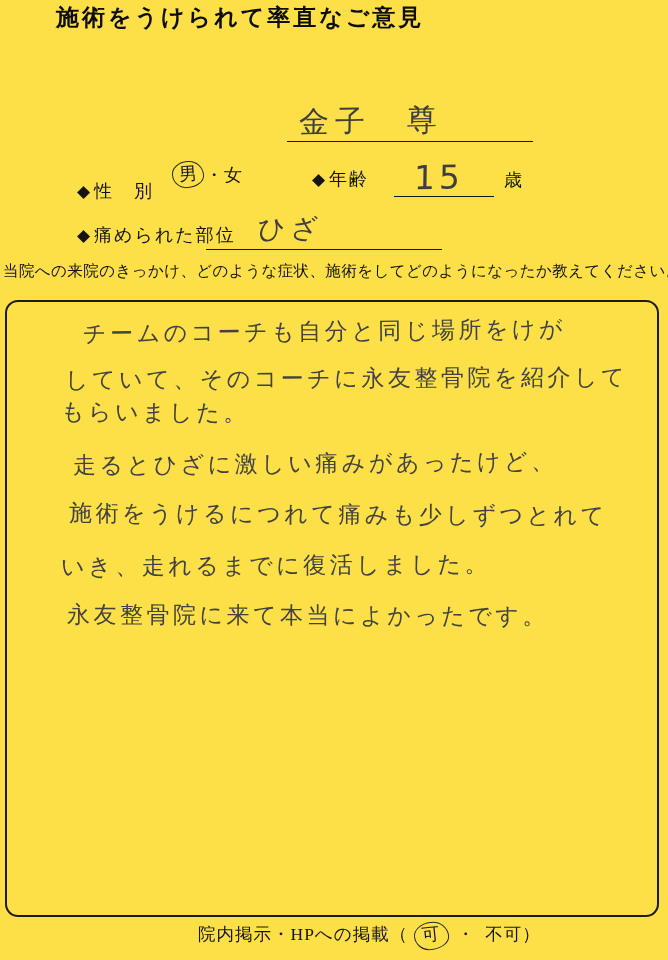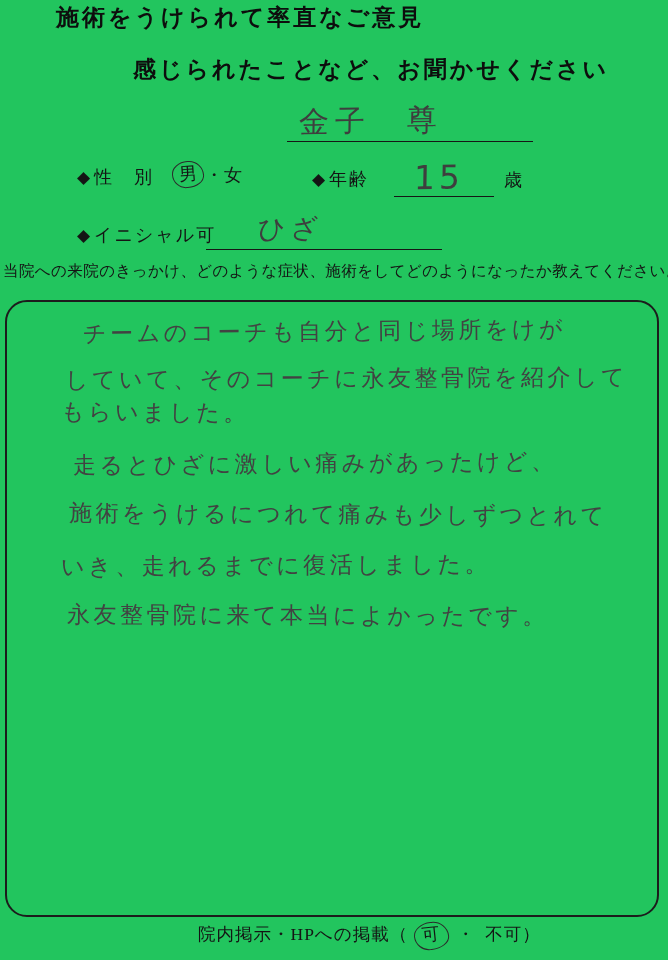--- a/index.html
+++ b/index.html
@@ -6,41 +6,41 @@
   body{
     width:668px;height:960px;
     background:#ffffff;
     font-family:"Liberation Serif","DejaVu Serif",serif;
     color:#111;
     overflow:hidden;
   }
   .page{
     position:relative;
     width:668px;height:960px;
-    background:#22c55e;
+    background:#fde047;
   }
   
   .title1{
     position:absolute;left:56px;top:2px;
     font-size:23px;font-weight:bold;letter-spacing:3px;
     margin:0;color:#0d0d0d;white-space:nowrap;
   }
   .title2{
     position:absolute;left:133px;top:54px;
     font-size:23px;font-weight:bold;letter-spacing:3px;
     margin:0;color:#0d0d0d;white-space:nowrap;
   }
   
   .field-label{
     position:absolute;
     font-size:18px;letter-spacing:2px;
     color:#141414;white-space:nowrap;
   }
   .lbl-name{left:77px;top:110px;}
-  .lbl-gender{left:77px;top:165px;}
+  .lbl-gender{left:77px;top:179px;}
   .lbl-age{left:312px;top:167px;}
   .lbl-part{left:77px;top:223px;}
   .bullet{font-size:17px;margin-right:2px;}
   .underline{
     position:absolute;
     border-bottom:1.6px solid #161616;
   }
   .ul-name{left:287px;top:101px;width:246px;height:40px;}
   .ul-age{left:394px;top:158px;width:100px;height:38px;}
   .ul-part{left:206px;top:211px;width:236px;height:38px;}
@@ -78,21 +78,21 @@
   .instruction{
     position:absolute;left:3px;top:261px;
     font-size:15.5px;letter-spacing:0.4px;
     color:#141414;white-space:nowrap;
   }
   
   .comment-box{
     position:absolute;left:5px;top:300px;
     width:650px;height:613px;
     border:2px solid #1c1c1c;
-    border-radius:22px;
+    border-radius:13px;
     background:transparent;
   }
   .hw-line{
     position:absolute;
     font-family:"DejaVu Sans","Liberation Sans",sans-serif;
     font-size:23px;letter-spacing:3.5px;
     color:#424242;white-space:nowrap;
   }
   .hw-line:nth-of-type(1){left:76px;top:14px;transform:rotate(-0.6deg);}
   .hw-line:nth-of-type(2){left:58px;top:61px;transform:rotate(-0.3deg);}
@@ -115,36 +115,35 @@
   }
   .footer-sep{margin:0 10px 0 2px;}
   .footer-deny{}
 </style>
 </head>
 <body>
 
 <div class="page">
 
   <h1 class="title1">施術をうけられて率直なご意見</h1>
-  <h2 class="title2">感じられたことなど、お聞かせください</h2>
 
   <div class="underline ul-name"><span class="hw hw-name">金子　尊</span></div>
 
   <div class="field-label lbl-gender"><span class="bullet">◆</span><span>性　別</span></div>
   <div class="gender-options">
     <span class="circle-mark"><span>男</span></span>
     <span class="gender-dot">・</span>
     <span>女</span>
   </div>
 
   <div class="field-label lbl-age"><span class="bullet">◆</span><span>年齢</span></div>
   <div class="underline ul-age"><span class="hw hw-age">15</span></div>
   <div class="age-unit">歳</div>
 
-  <div class="field-label lbl-part"><span class="bullet">◆</span><span>イニシャル可</span></div>
+  <div class="field-label lbl-part"><span class="bullet">◆</span><span>痛められた部位</span></div>
   <div class="underline ul-part"><span class="hw hw-part">ひざ</span></div>
 
   <div class="instruction">当院への来院のきっかけ、どのような症状、施術をしてどのようになったか教えてください。</div>
 
   <div class="comment-box">
     <div class="hw-line">チームのコーチも自分と同じ場所をけが</div>
     <div class="hw-line">していて、そのコーチに永友整骨院を紹介して</div>
     <div class="hw-line">もらいました。</div>
     <div class="hw-line">走るとひざに激しい痛みがあったけど、</div>
     <div class="hw-line">施術をうけるにつれて痛みも少しずつとれて</div>

